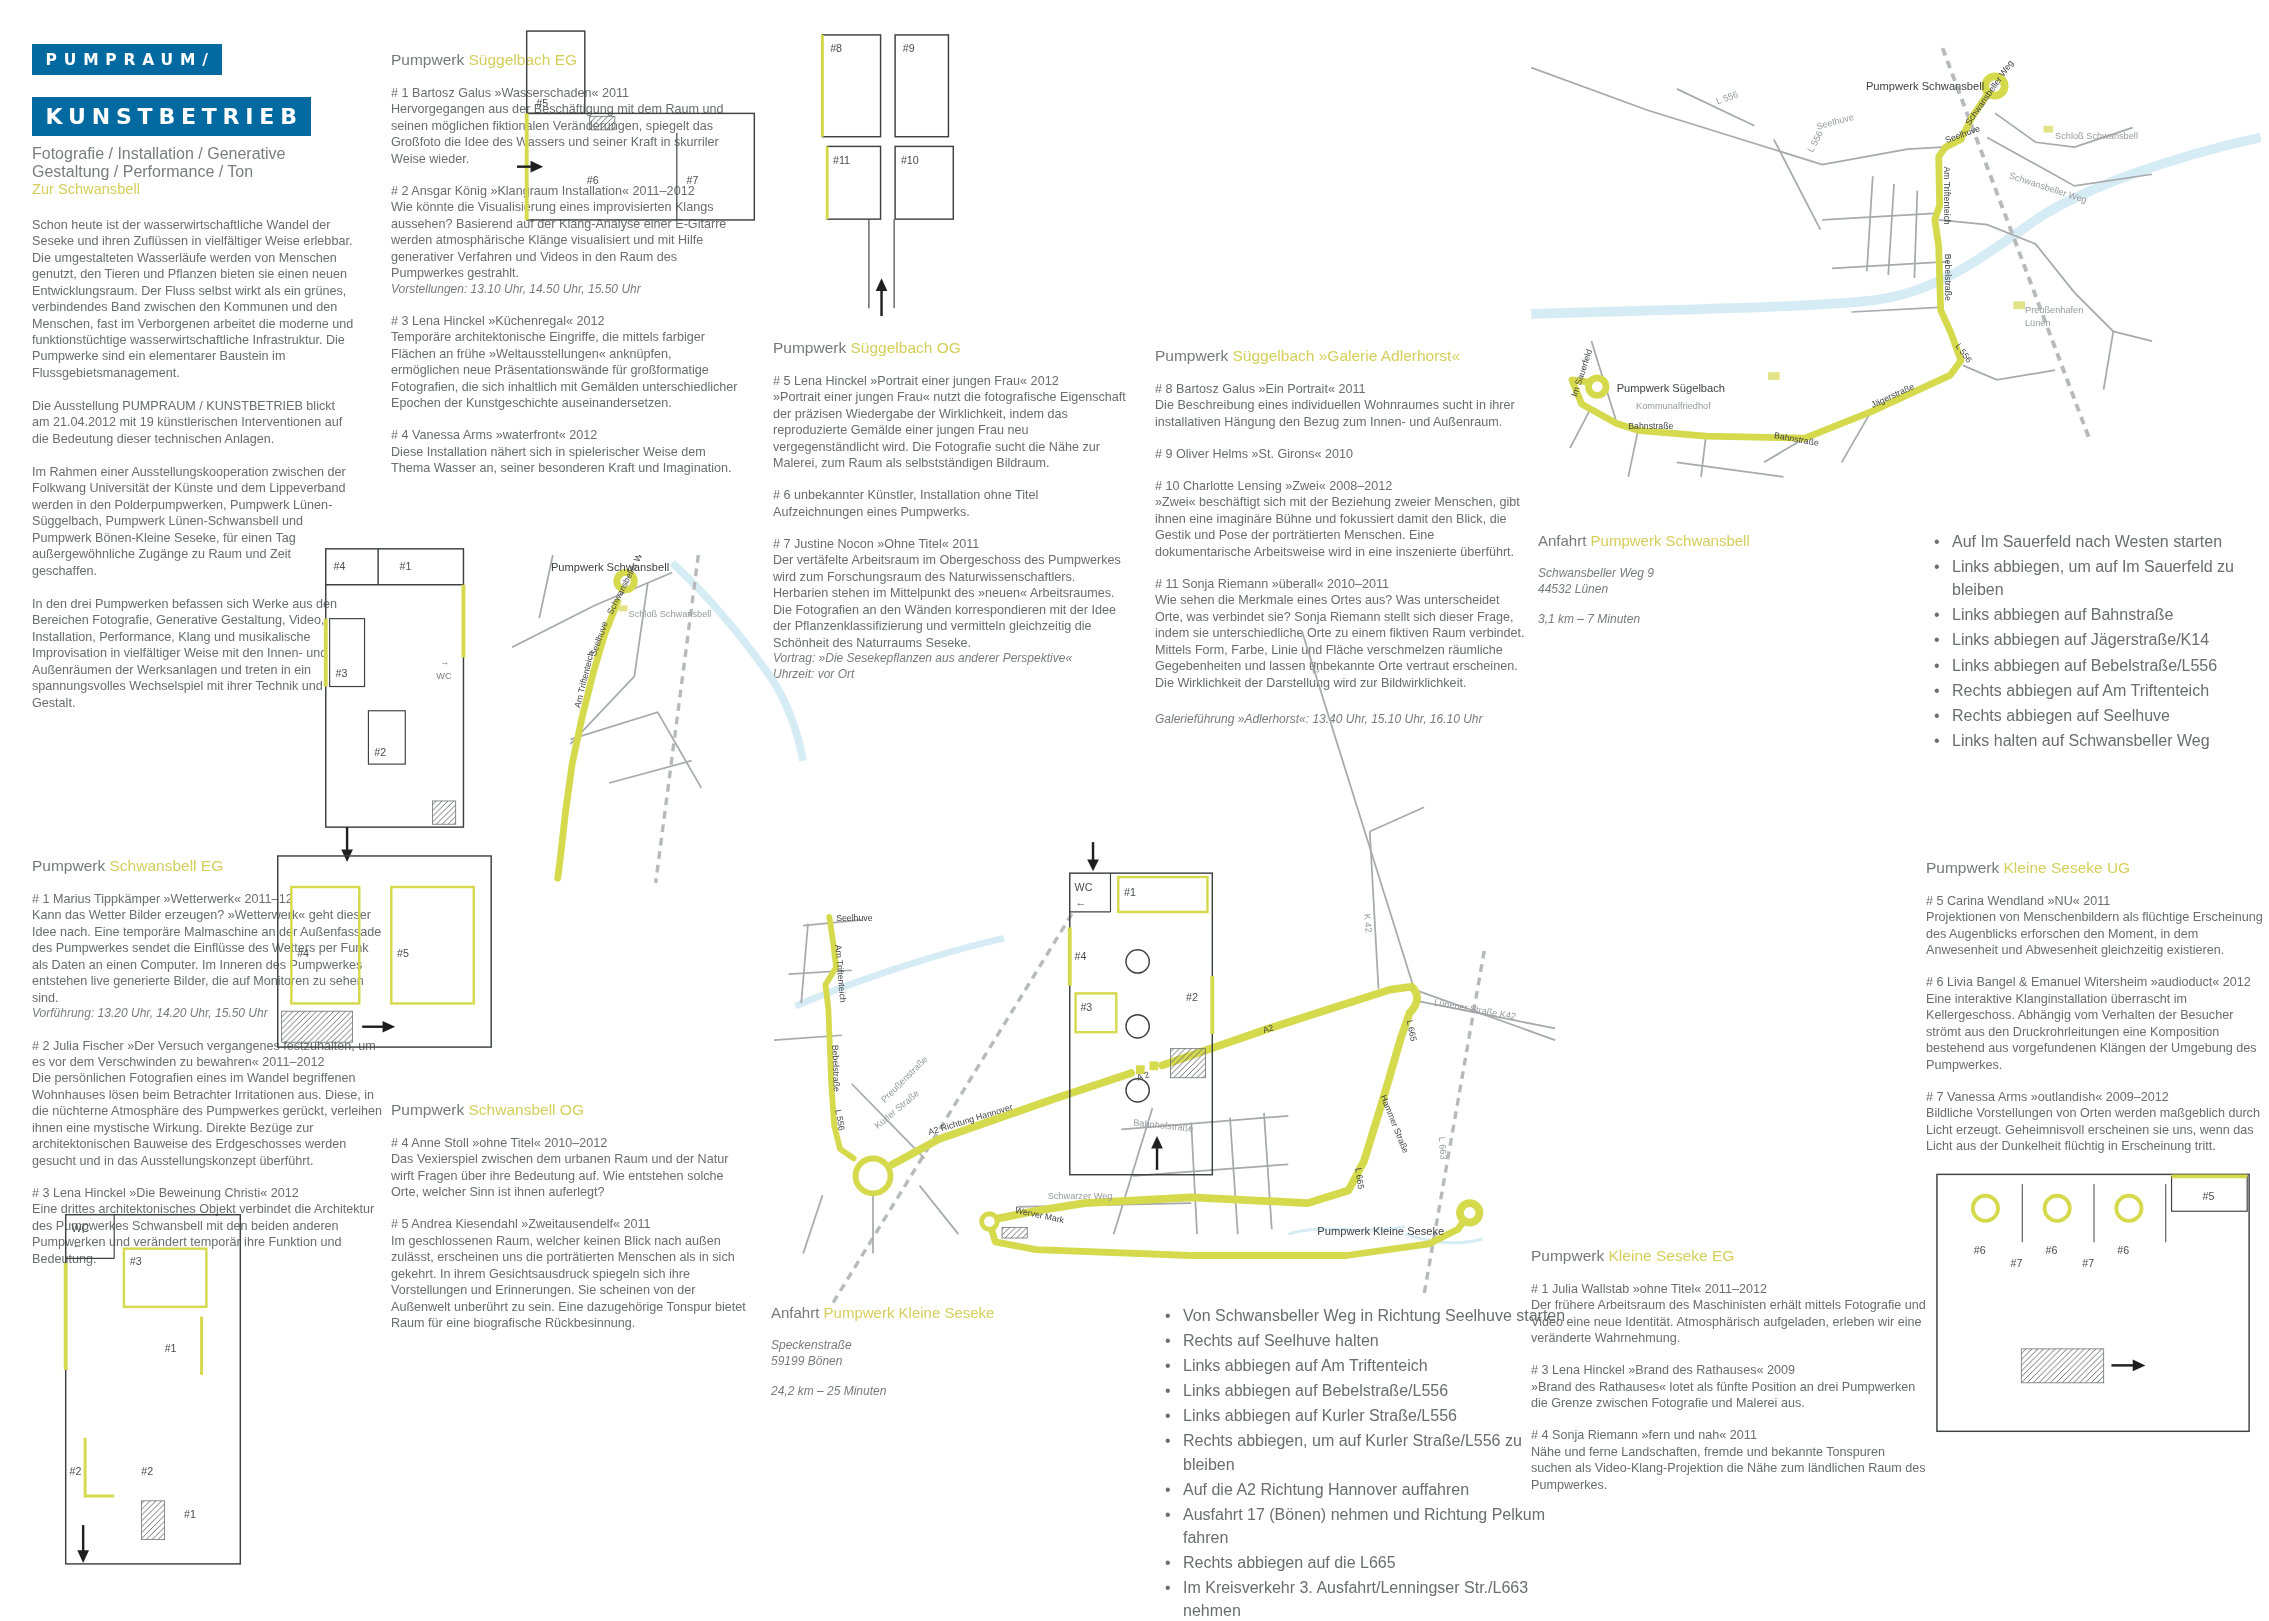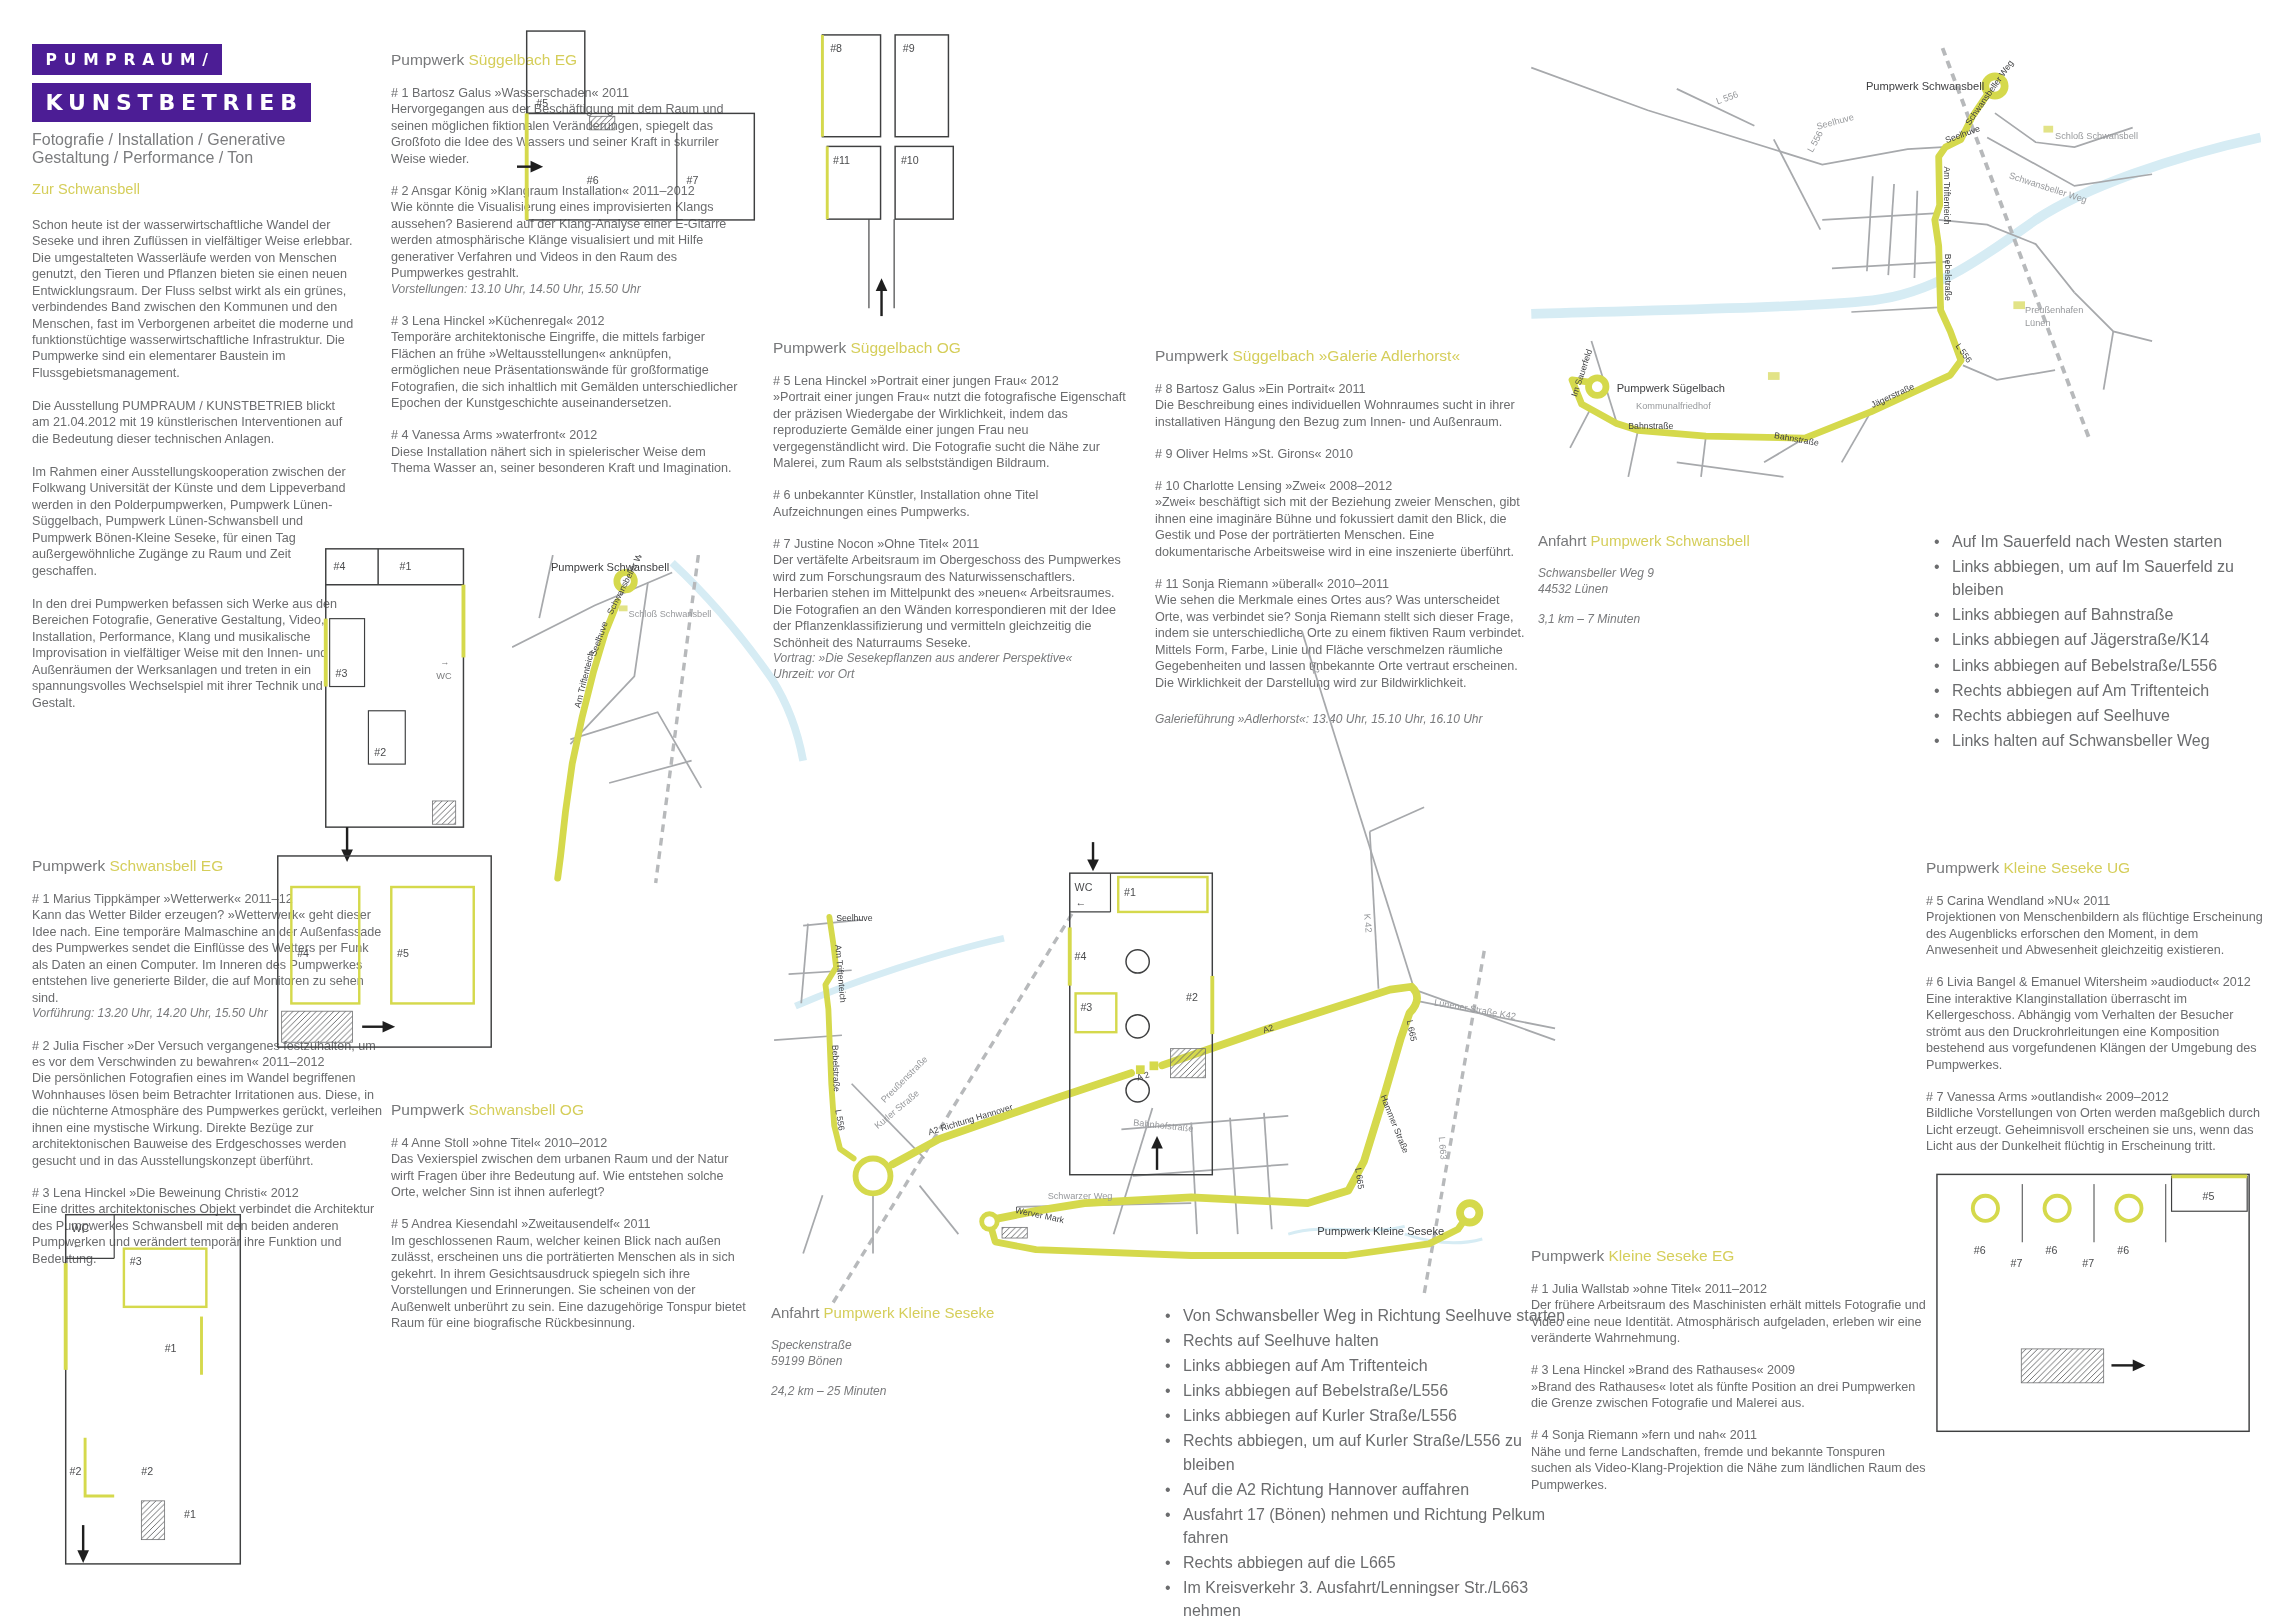--- a/index.html
+++ b/index.html
@@ -1,23 +1,23 @@
 <!DOCTYPE html>
 <html><head>
 <meta charset="utf-8">
 <style>
   html,body{margin:0;padding:0;background:#e8e8e8;}
   .page{position:relative;width:2270px;height:1621px;background:#ffffff;
         font-family:"Liberation Sans",sans-serif;color:#6b6c6e;overflow:hidden;}
   .abs{position:absolute;}
   
-  .logo-bar{display:inline-block;background:#4c1d95;color:#ffffff;font-weight:bold;
+  .logo-bar{display:inline-block;background:#0369a1;color:#ffffff;font-weight:bold;
             font-family:"DejaVu Sans",sans-serif;}
   .logo-bar1{font-size:15.5px;letter-spacing:6.8px;padding:6.8px 7.8px 5.8px 13.6px;}
-  .logo-bar2{font-size:22px;letter-spacing:5.8px;padding:7.8px 7.8px 6.8px 13.6px;margin-top:8px;}
+  .logo-bar2{font-size:22px;letter-spacing:5.8px;padding:7.8px 7.8px 6.8px 13.6px;margin-top:22px;}
   .logo-sub{font-size:16px;color:#7b7c7e;margin-top:8.7px;}
   
   .sechead{font-size:15.5px;font-weight:400;color:#77787a;margin:0 0 14.6px 0;}
   .acc{color:#d5ce5a;}
   .introhead{font-size:14.6px;color:#d5ce5a;margin:0 0 17.5px 0;font-weight:400;}
   
   .txt{font-size:12.6px;line-height:1.31;}
   p.intro{margin:0 0 16.5px 0;}
   .entry{margin:0 0 15.5px 0;}
   .enote{font-style:italic;font-size:12px;color:#797a7c;}

